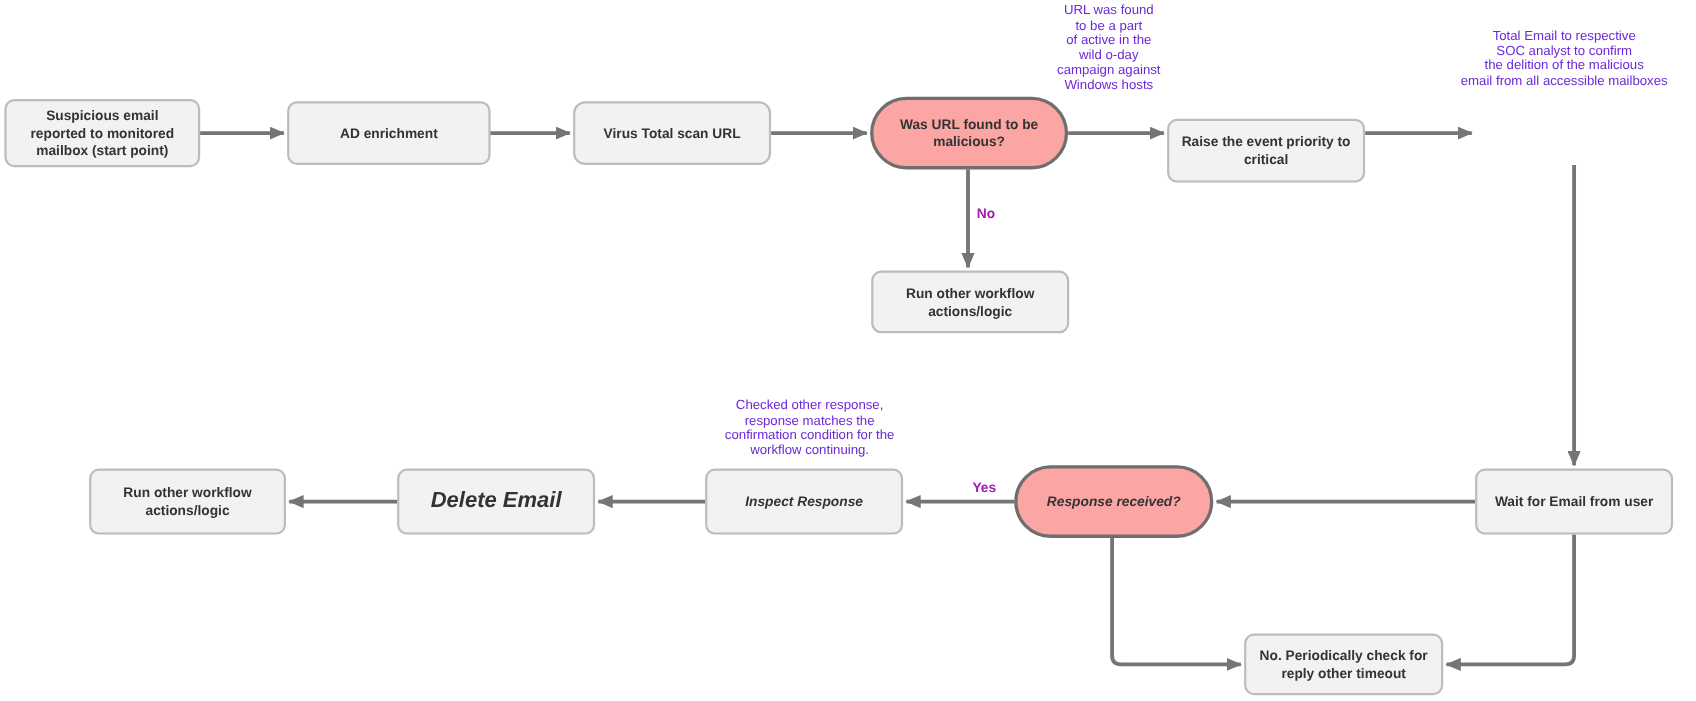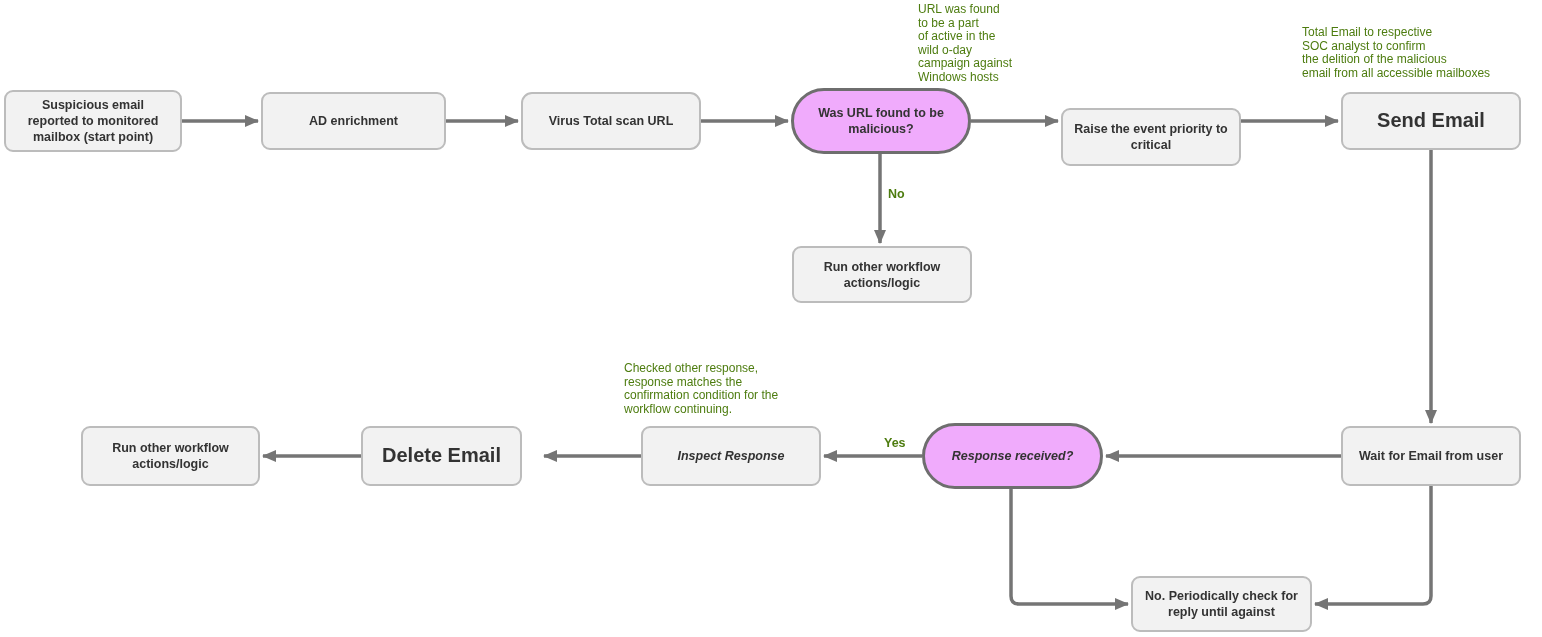--- a/index.html
+++ b/index.html
@@ -29,37 +29,38 @@
     border-radius: 9px;
     color: #333333;
     font-size: 12.5px;
     font-weight: bold;
     line-height: 1.28;
     padding: 2px 3px;
     cursor: default;
   }
   .node .lbl { white-space: pre-line; }
   .node.decision {
-    background: #f0abfc;
+    background: #fca5a5;
     border: 3.5px solid #6e6e6e;
     border-radius: 34px;
     justify-content: center;
   }
   .node.big { font-size: 20px; }
   .annotation {
     position: absolute;
-    color: #4d7c0f;
+    text-align: center;
+    color: #6d28d9;
     font-size: 12px;
     line-height: 13.5px;
     font-weight: normal;
     white-space: pre-line;
   }
   .edge-label {
     position: absolute;
-    color: #4d7c0f;
+    color: #a21caf;
     font-size: 12.5px;
     font-weight: bold;
   }
   .connector {
     stroke: #757575;
     stroke-width: 3.5;
     fill: none;
   }
 </style>
 </head>
@@ -118,44 +119,41 @@
     <span class="lbl">Virus Total scan URL</span>
   </div>
   <div class="node decision" style="left:791px; top:88px; width:180px; height:66px;">
     <span class="lbl">Was URL found to be
 malicious?</span>
   </div>
   <div class="node" style="left:1061px; top:108px; width:180px; height:58px;">
     <span class="lbl">Raise the event priority to
 critical</span>
   </div>
-  <div class="node big" style="left:1341px; top:92px; width:180px; height:58px;">
-    <span class="lbl">Send Email</span>
-  </div>
 
   <div class="node" style="left:792px; top:246px; width:180px; height:57px;">
     <span class="lbl">Run other workflow
 actions/logic</span>
   </div>
 
   <div class="node" style="left:81px; top:426px; width:179px; height:60px;">
     <span class="lbl">Run other workflow
 actions/logic</span>
   </div>
-  <div class="node big" style="left:361px; top:426px; width:161px; height:60px;">
+  <div class="node big" style="left:361px; top:426px; width:180px; height:60px;font-style:italic;">
     <span class="lbl">Delete Email</span>
   </div>
   <div class="node" style="left:641px; top:426px; width:180px; height:60px;font-style:italic;">
     <span class="lbl">Inspect Response</span>
   </div>
   <div class="node decision" style="left:922px; top:423px; width:181px; height:66px;font-style:italic;">
     <span class="lbl">Response received?</span>
   </div>
   <div class="node" style="left:1341px; top:426px; width:180px; height:60px;text-align:right;">
     <span class="lbl">Wait for Email from user</span>
   </div>
 
   <div class="node" style="left:1131px; top:576px; width:181px; height:56px;">
     <span class="lbl">No. Periodically check for
-reply until against</span>
+reply other timeout</span>
   </div>
 
 </div>
 
 </body></html>

